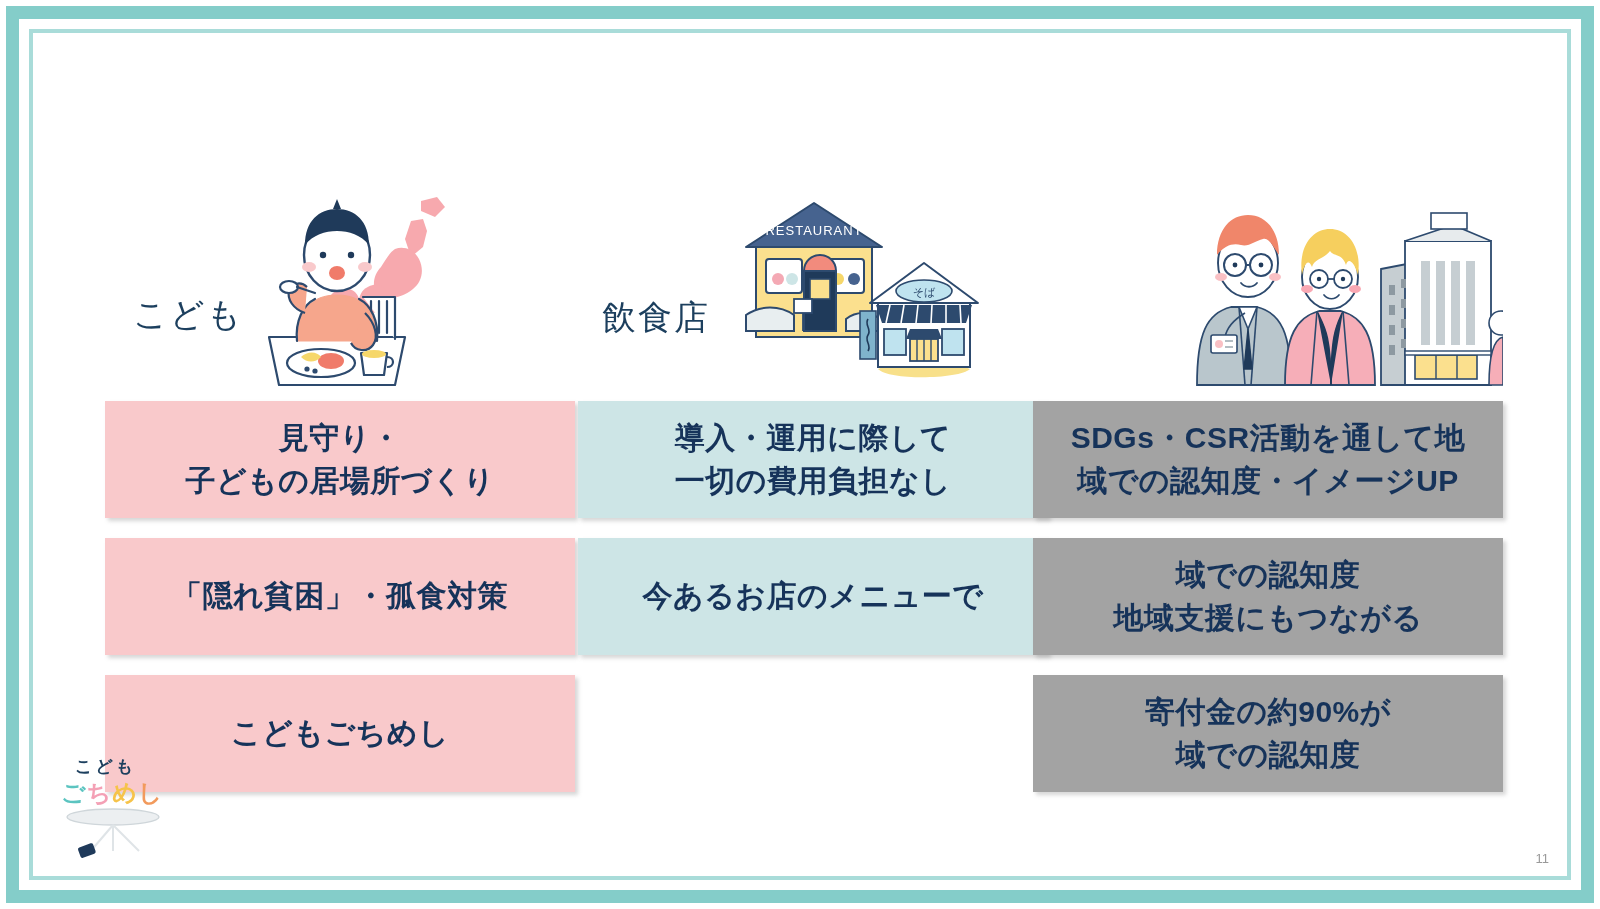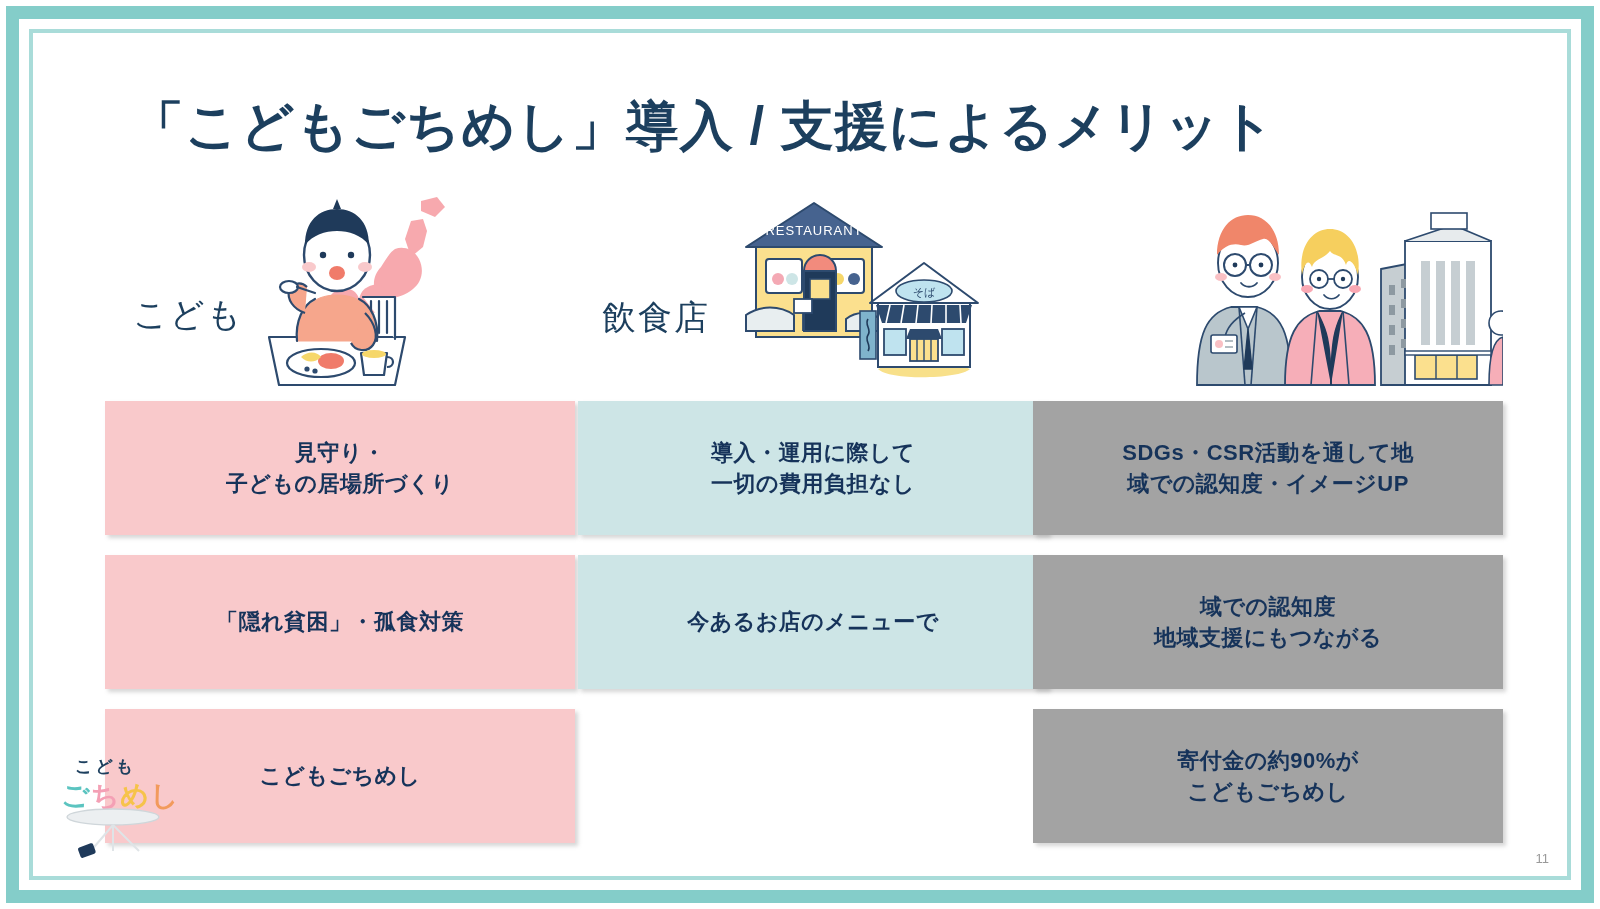--- a/index.html
+++ b/index.html
@@ -101,28 +101,28 @@
   .boxes {
     position: absolute;
     top: 208px;
     left: 0;
     width: 470px;
   }
   .box {
     position: relative;
     box-sizing: border-box;
     width: 100%;
-    height: 134px;
+    height: 117px;
     margin-bottom: 20px;
     display: flex;
     align-items: center;
     justify-content: center;
     text-align: center;
     color: #16335a;
-    font-size: 22px;
+    font-size: 30px;
     font-weight: bold;
     line-height: 1.42;
     letter-spacing: 0.5px;
     white-space: pre-line;
     box-shadow: 3px 3px 4px rgba(120,120,120,0.30);
   }
   .col-0 .box { background: #f9c9cb; }
   .col-1 .box { background: #cde5e6; }
   .col-2 .box { background: #a3a3a3; }
 
@@ -147,21 +147,21 @@
     top: 2px;
     font-size: 17px;
     font-weight: bold;
     color: #1c3f5e;
     letter-spacing: 3px;
   }
   .logo-gochimeshi {
     position: absolute;
     left: 8px;
     top: 24px;
-    font-size: 28px;
+    font-size: 24px;
     font-weight: bold;
     letter-spacing: 1px;
     white-space: nowrap;
   }
   .logo-gochimeshi span:nth-child(1) { color: #5bc4c0; }
   .logo-gochimeshi span:nth-child(2) { color: #f4a0b5; }
   .logo-gochimeshi span:nth-child(3) { color: #f6c34a; }
   .logo-gochimeshi span:nth-child(4) { color: #f29a5c; }
 
   
@@ -176,21 +176,20 @@
 </head>
 <body>
 
 <div class="slide">
 
   <div class="frame-outer"></div>
   <div class="frame-inner"></div>
 
   <div class="canvas">
 
-    <div class="title">「こどもごちめし」導入 / 支援によるメリット</div>
 
     <div class="columns">
 
       <div class="col col-0">
         <div class="col-head">
           <div class="col-label">こども</div>
           <div class="illus">
             <svg viewBox="0 0 230 195" width="230" height="195" aria-hidden="true">
 
               <g fill="#f7a9ae">
@@ -396,21 +395,21 @@
               </g>
             </svg>
           </div>
         </div>
         <div class="boxes">
           <div class="box">SDGs・CSR活動を通して地
 域での認知度・イメージUP</div>
           <div class="box">域での認知度
 地域支援にもつながる</div>
           <div class="box">寄付金の約90%が
-こどもごちめし</div>
+域での認知度</div>
         </div>
       </div>
 
     </div>
 
     <div class="logo">
       <div class="logo-kodomo">こども</div>
       <div class="logo-gochimeshi">
         <span>ご</span><span>ち</span><span>め</span><span>し</span>
       </div>

